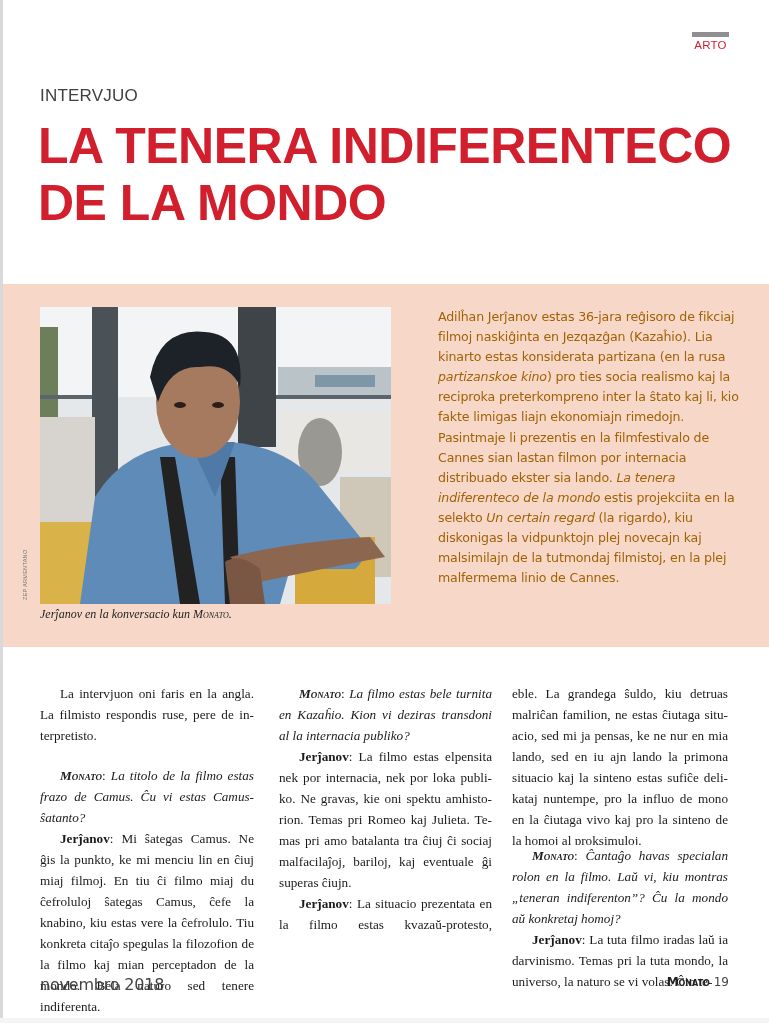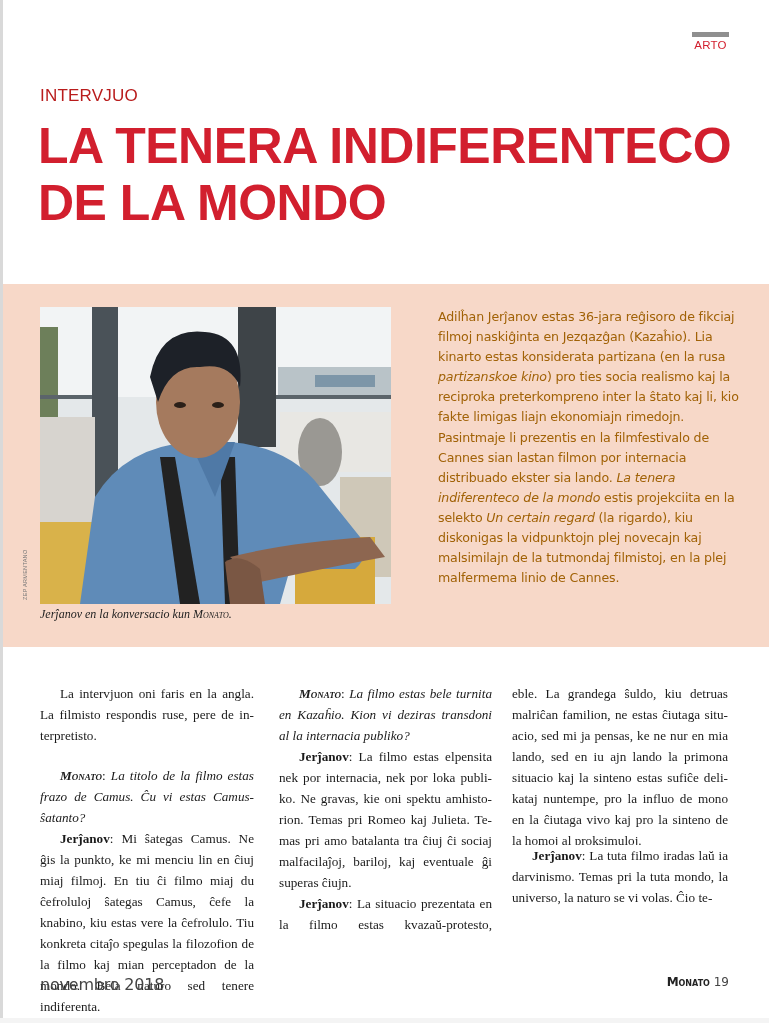--- a/index.html
+++ b/index.html
@@ -16,21 +16,21 @@
   .section-tab .bar { height: 5px; background: #8f8f8f; }
   .section-tab .label {
     font-family: "Liberation Sans", sans-serif; font-weight: normal;
     color: #d21f2e; font-size: 11.5px; letter-spacing: 0.2px;
     text-align: center; margin-top: 2px; line-height: 12px;
   }
 
   .kicker {
     position: absolute; left: 40px; top: 86px;
     font-family: "Liberation Sans", sans-serif; font-size: 17px;
-    color: #b91c1c; letter-spacing: 0.2px;
+    color: #404040; letter-spacing: 0.2px;
   }
   .headline {
     position: absolute; left: 38px; top: 118px; width: 700px;
     font-family: "Liberation Sans", sans-serif; font-weight: bold;
     color: #d21f2e; font-size: 50px; line-height: 57px;
     letter-spacing: -0.5px; margin: 0;
   }
 
   .intro-band {
     position: absolute; left: 3px; top: 284px; width: 766px; height: 363px;
@@ -147,19 +147,20 @@
   <p><span class="speaker-m">Monato</span>: <span class="q">La filmo estas bele turnita en Kazaĥio. Kion vi deziras transdoni al la internacia publiko?</span></p>
   <p><span class="speaker-j">Jerĵanov</span>: <span>La filmo estas elpensita nek por internacia, nek por loka publi­ko. Ne gravas, kie oni spektu amhisto­rion. Temas pri Romeo kaj Julieta. Te­mas pri amo batalanta tra ĉiuj ĉi sociaj malfacilaĵoj, bariloj, kaj eventuale ĝi superas ĉiujn.</span></p>
   <p style="max-height: 40px; overflow: hidden;"><span class="speaker-j">Jerĵanov</span>: <span>La situacio prezentata en la filmo estas kvazaŭ-protesto, kompren­eble. La grandega ŝuldo, kiu detruas malriĉan familion, ne estas ĉiutaga situ­acio, sed mi ja pensas, ke ne nur en mia lando, sed en iu ajn lando la primona situacio kaj la sinteno estas sufiĉe deli­kataj nuntempe, pro la influo de mono en la ĉiutaga vivo kaj pro la sinteno de la homoj al proksimuloj.</span></p>
 </div>
 
 <div class="col col3">
   <div style="height: 162px; overflow: hidden; position: relative;">
     <p class="noindent" style="position: relative; top: -40px; margin-left: -225px; width: 216px; visibility: hidden; height: 0;"></p>
     <p class="noindent" id="a3cont">eble. La grandega ŝuldo, kiu detruas malriĉan familion, ne estas ĉiutaga situ­acio, sed mi ja pensas, ke ne nur en mia lando, sed en iu ajn lando la primona situacio kaj la sinteno estas sufiĉe deli­kataj nuntempe, pro la influo de mono en la ĉiutaga vivo kaj pro la sinteno de la homoj al proksimuloj.</p>
   </div>
+  <p><span class="speaker-m">Monato</span>: <span class="q">Ĉantaĝo havas specialan rolon en la filmo. Laŭ vi, kiu montras „teneran indiferenton”? Ĉu la mondo aŭ konkretaj homoj?</span></p>
   <p><span class="speaker-j">Jerĵanov</span>: <span>La tuta filmo iradas laŭ ia darvinismo. Temas pri la tuta mondo, la universo, la naturo se vi volas. Ĉio te-</span></p>
 </div>
 
 <div class="footer-left">novembro 2018</div>
 <div class="footer-right"><span class="mag">Monato</span> <span>19</span></div>
 
 <div class="bottom-edge"></div>
 
 </body></html>

